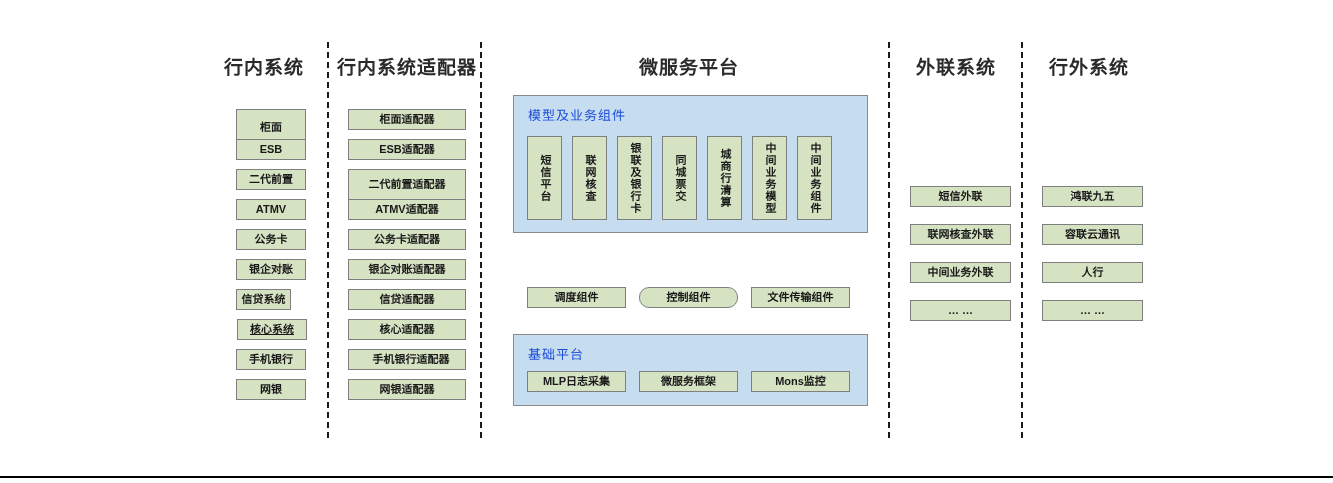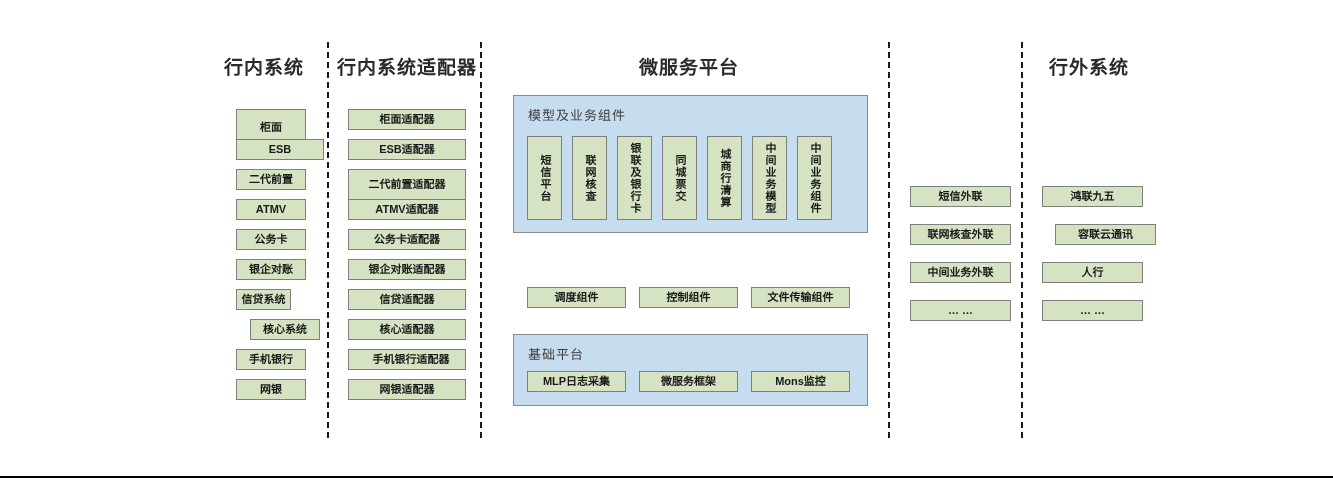--- a/index.html
+++ b/index.html
@@ -71,21 +71,21 @@
     box-sizing: border-box;
     background: #c6dcef;
     border: 1px solid #8a8a8a;
   }
   .panel-title {
     position: absolute;
     left: 14px;
     top: 9px;
     font-size: 13px;
     font-weight: normal;
-    color: #404040;
+    color: #1d4ed8;
     letter-spacing: 1px;
     text-align: center;
   }
 
   
   .bottom-rule {
     position: absolute;
     left: 0;
     width: 1333px;
     height: 0;
@@ -98,30 +98,31 @@
 <div id="canvas">
 
   <div class="divider" style="left:327px;"></div>
   <div class="divider" style="left:480px;"></div>
   <div class="divider" style="left:888px;"></div>
   <div class="divider" style="left:1021px;"></div>
 
   <div class="col-title" style="left:336px; top:52px; width:142px;">行内系统适配器</div>
   <div class="col-title" style="left:198px; top:52px; width:132px;">行内系统</div>
   <div class="col-title" style="left:604px; top:52px; width:170px;">微服务平台</div>
+  <div class="col-title" style="left:893px; top:52px; width:126px;">外联系统</div>
   <div class="col-title" style="left:1026px; top:52px; width:126px;">行外系统</div>
 
   <div class="node" style="left:236px; top:109px; width:70px; height:37px;">柜面</div>
-  <div class="node" style="left:236px; top:139px; width:88px; height:21px;">ESB</div>
+  <div class="node" style="left:236px; top:139px; width:70px; height:21px;">ESB</div>
   <div class="node" style="left:236px; top:169px; width:70px; height:21px;">二代前置</div>
   <div class="node" style="left:236px; top:199px; width:70px; height:21px;">ATMV</div>
   <div class="node" style="left:236px; top:229px; width:70px; height:21px;">公务卡</div>
   <div class="node" style="left:236px; top:259px; width:70px; height:21px;">银企对账</div>
   <div class="node" style="left:236px; top:289px; width:55px; height:21px;">信贷系统</div>
-  <div class="node" style="left:250px; top:319px; width:70px; height:21px;">核心系统</div>
+  <div class="node" style="left:237px; top:319px; width:70px; height:21px;text-decoration:underline;">核心系统</div>
   <div class="node" style="left:236px; top:349px; width:70px; height:21px;">手机银行</div>
   <div class="node" style="left:236px; top:379px; width:70px; height:21px;">网银</div>
 
   <div class="node" style="left:348px; top:109px; width:118px; height:21px;">柜面适配器</div>
   <div class="node" style="left:348px; top:139px; width:118px; height:21px;">ESB适配器</div>
   <div class="node" style="left:348px; top:169px; width:118px; height:32px;">二代前置适配器</div>
   <div class="node" style="left:348px; top:199px; width:118px; height:21px;">ATMV适配器</div>
   <div class="node" style="left:348px; top:229px; width:118px; height:21px;">公务卡适配器</div>
   <div class="node" style="left:348px; top:259px; width:118px; height:21px;">银企对账适配器</div>
   <div class="node" style="left:348px; top:289px; width:118px; height:21px;">信贷适配器</div>
@@ -134,35 +135,35 @@
   </div>
   <div class="node vertical" style="left:527px; top:136px; width:35px; height:84px;">短信平台</div>
   <div class="node vertical" style="left:572px; top:136px; width:35px; height:84px;">联网核查</div>
   <div class="node vertical" style="left:617px; top:136px; width:35px; height:84px;">银联及银行卡</div>
   <div class="node vertical" style="left:662px; top:136px; width:35px; height:84px;">同城票交</div>
   <div class="node vertical" style="left:707px; top:136px; width:35px; height:84px;">城商行清算</div>
   <div class="node vertical" style="left:752px; top:136px; width:35px; height:84px;">中间业务模型</div>
   <div class="node vertical" style="left:797px; top:136px; width:35px; height:84px;">中间业务组件</div>
 
   <div class="node" style="left:527px; top:287px; width:99px; height:21px;">调度组件</div>
-  <div class="node" style="left:639px; top:287px; width:99px; height:21px;">控制组件</div>
+  <div class="node" style="left:639px; top:287px; width:99px; height:21px;border-radius:10px;">控制组件</div>
   <div class="node" style="left:751px; top:287px; width:99px; height:21px;">文件传输组件</div>
 
   <div class="panel" style="left:513px; top:334px; width:355px; height:72px;">
     <div class="panel-title">基础平台</div>
   </div>
   <div class="node" style="left:527px; top:371px; width:99px; height:21px;">MLP日志采集</div>
   <div class="node" style="left:639px; top:371px; width:99px; height:21px;">微服务框架</div>
   <div class="node" style="left:751px; top:371px; width:99px; height:21px;">Mons监控</div>
 
   <div class="node" style="left:910px; top:186px; width:101px; height:21px;">短信外联</div>
   <div class="node" style="left:910px; top:224px; width:101px; height:21px;">联网核查外联</div>
   <div class="node" style="left:910px; top:262px; width:101px; height:21px;text-align:right;">中间业务外联</div>
   <div class="node" style="left:910px; top:300px; width:101px; height:21px;">… …</div>
 
   <div class="node" style="left:1042px; top:186px; width:101px; height:21px;">鸿联九五</div>
-  <div class="node" style="left:1042px; top:224px; width:101px; height:21px;margin-left:13px;">容联云通讯</div>
+  <div class="node" style="left:1042px; top:224px; width:101px; height:21px;">容联云通讯</div>
   <div class="node" style="left:1042px; top:262px; width:101px; height:21px;">人行</div>
   <div class="node" style="left:1042px; top:300px; width:101px; height:21px;">… …</div>
 
   <div class="bottom-rule" style="top:476px;"></div>
 
 </div>
 
 </body></html>

